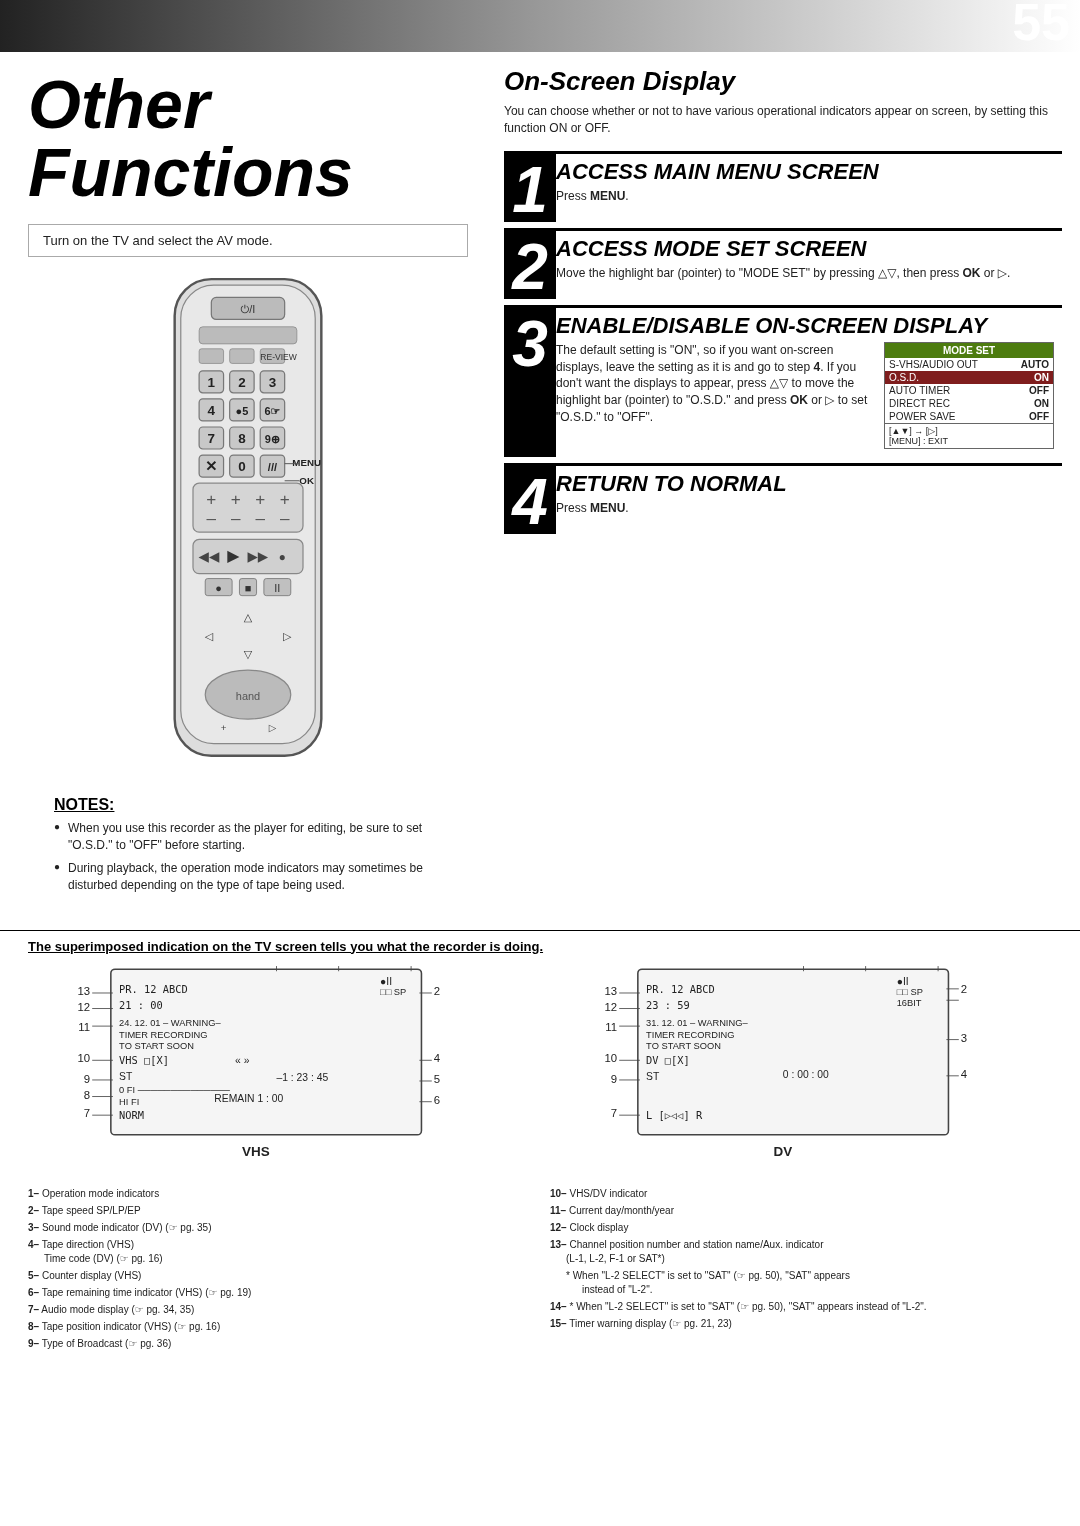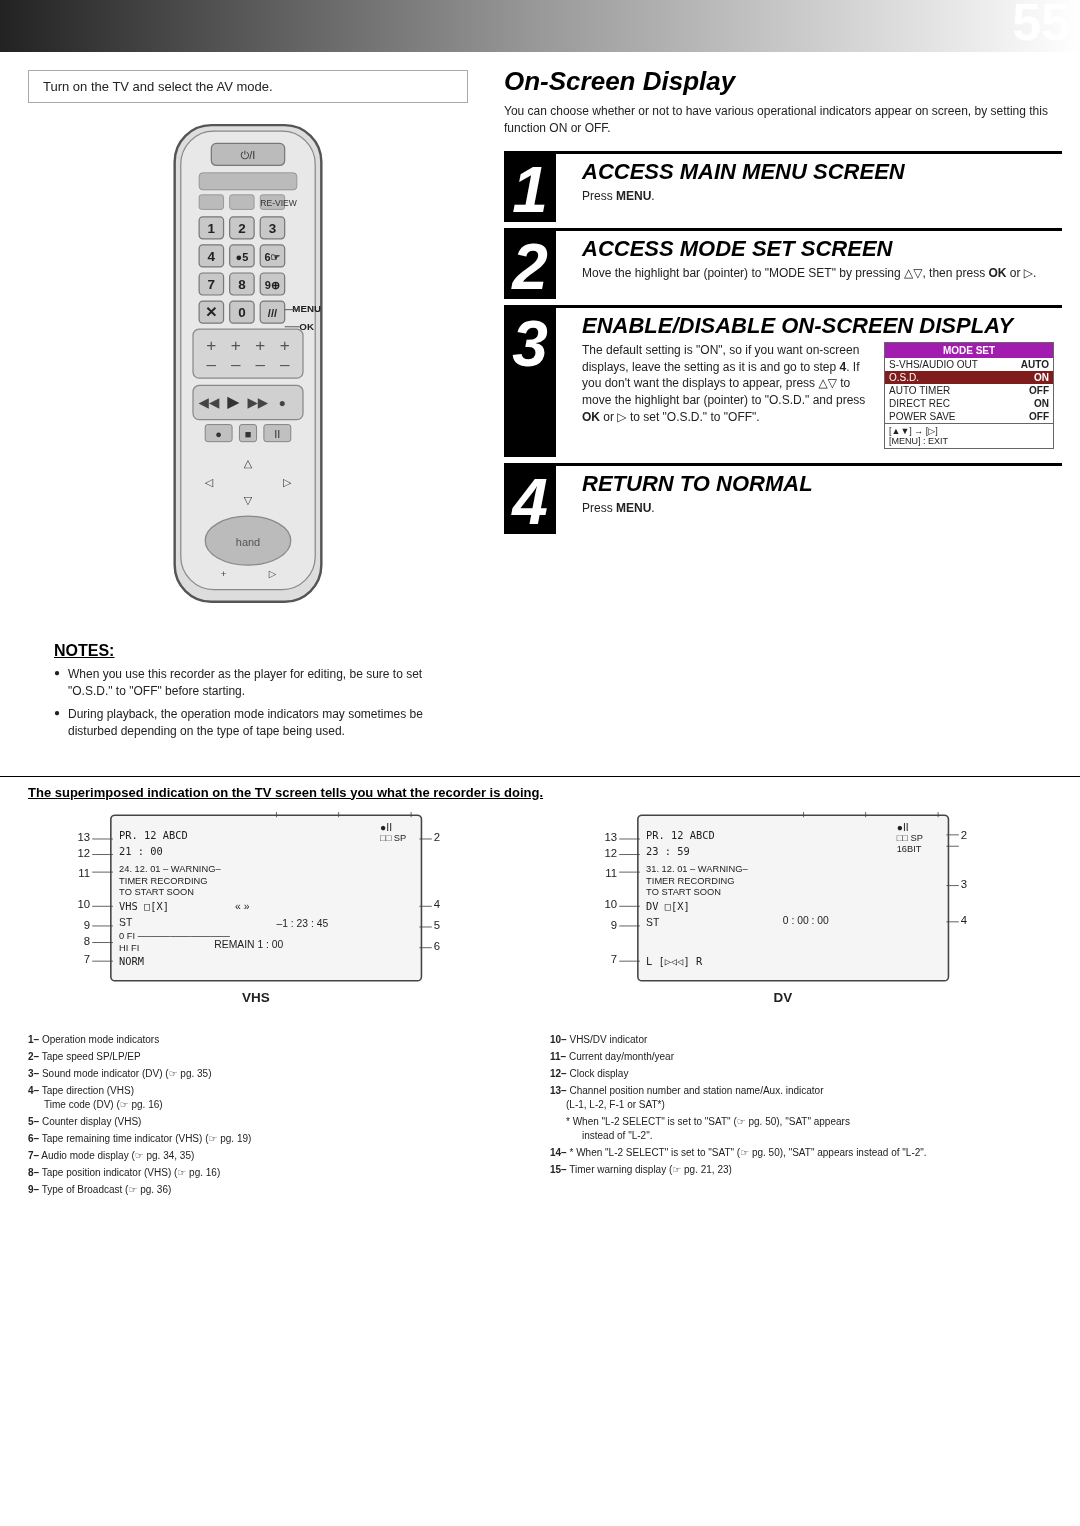--- a/index.html
+++ b/index.html
@@ -137,21 +137,21 @@
       font-weight: 900;
       font-style: italic;
       display: flex;
       align-items: flex-start;
       justify-content: center;
       padding-top: 4px;
       line-height: 1;
     }
     .step-content {
       flex: 1;
-      padding: 6px 8px 8px 26px;
+      padding: 6px 8px 8px 0;
       background: #fff;
     }
     .step-heading {
       font-size: 22px;
       font-weight: 900;
       font-style: italic;
       text-transform: uppercase;
       line-height: 1.1;
       margin-bottom: 4px;
       color: #000;
@@ -173,21 +173,21 @@
       color: #222;
       line-height: 1.4;
     }
     .mode-set-box {
       border: 1px solid #666;
       width: 170px;
       flex-shrink: 0;
       font-size: 10px;
     }
     .mode-set-title {
-      background: #a21caf;
+      background: #4d7c0f;
       color: #fff;
       text-align: center;
       font-weight: bold;
       padding: 2px 4px;
       font-size: 10px;
     }
     .mode-set-row {
       display: flex;
       justify-content: space-between;
       padding: 1px 4px;
@@ -265,20 +265,21 @@
 </head>
 <body>
 
 <div class="top-bar">
   <span class="page-number">55</span>
 </div>
 
 <div class="main-layout">
 
   <div class="left-col">
+    <h1 class="main-title">Other Functions</h1>
 
     <div class="instruction-box">
       <span>Turn on the TV and select the AV mode.</span>
     </div>
 
     <div class="remote-area">
       <svg class="remote-svg" viewBox="0 0 180 420" xmlns="http://www.w3.org/2000/svg">
 
         <rect x="30" y="5" width="120" height="390" rx="30" ry="30" fill="#ddd" stroke="#555" stroke-width="2"></rect>
         <rect x="35" y="10" width="110" height="375" rx="27" ry="27" fill="#e8e8e8" stroke="#888" stroke-width="1"></rect>

